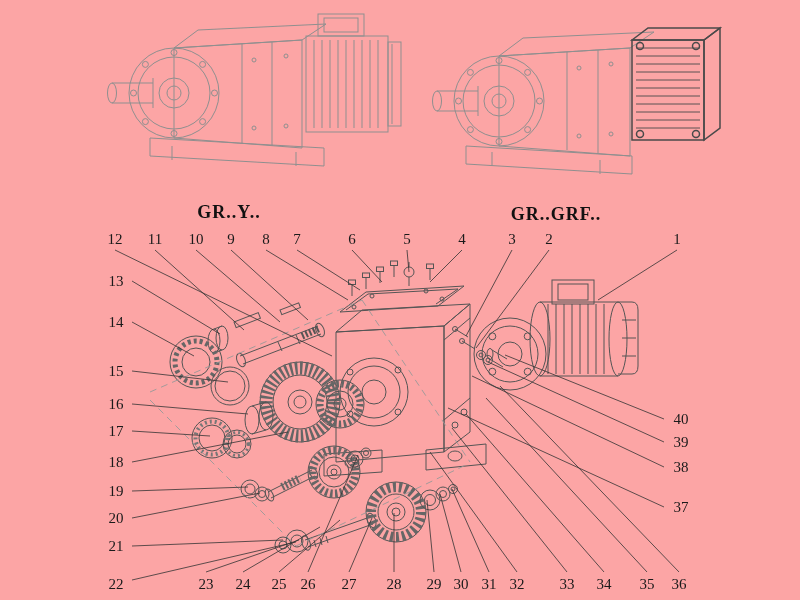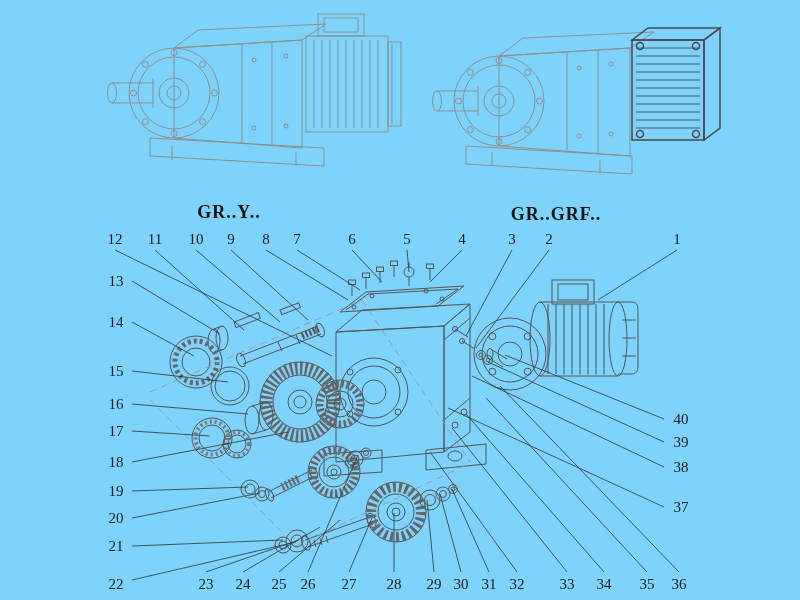--- a/index.html
+++ b/index.html
@@ -1,16 +1,16 @@
 <!DOCTYPE html>
 <html><head>
 <meta charset="utf-8">
 <style>
   html,body{margin:0;padding:0;background:#ffffff;}
-  .canvas{position:relative;width:800px;height:600px;background:#7dd3fc;overflow:hidden;
+  .canvas{position:relative;width:800px;height:600px;background:#fca5a5;overflow:hidden;
           font-family:"Liberation Serif",serif;}
   svg{display:block;}
   text.callout{font-family:"Liberation Serif",serif;font-size:15px;fill:#1a1a1a;}
   text.variant{font-family:"Liberation Serif",serif;font-size:18px;font-weight:bold;
                fill:#111;letter-spacing:1px;}
 </style>
 </head>
 <body>
 
 <div class="canvas">

